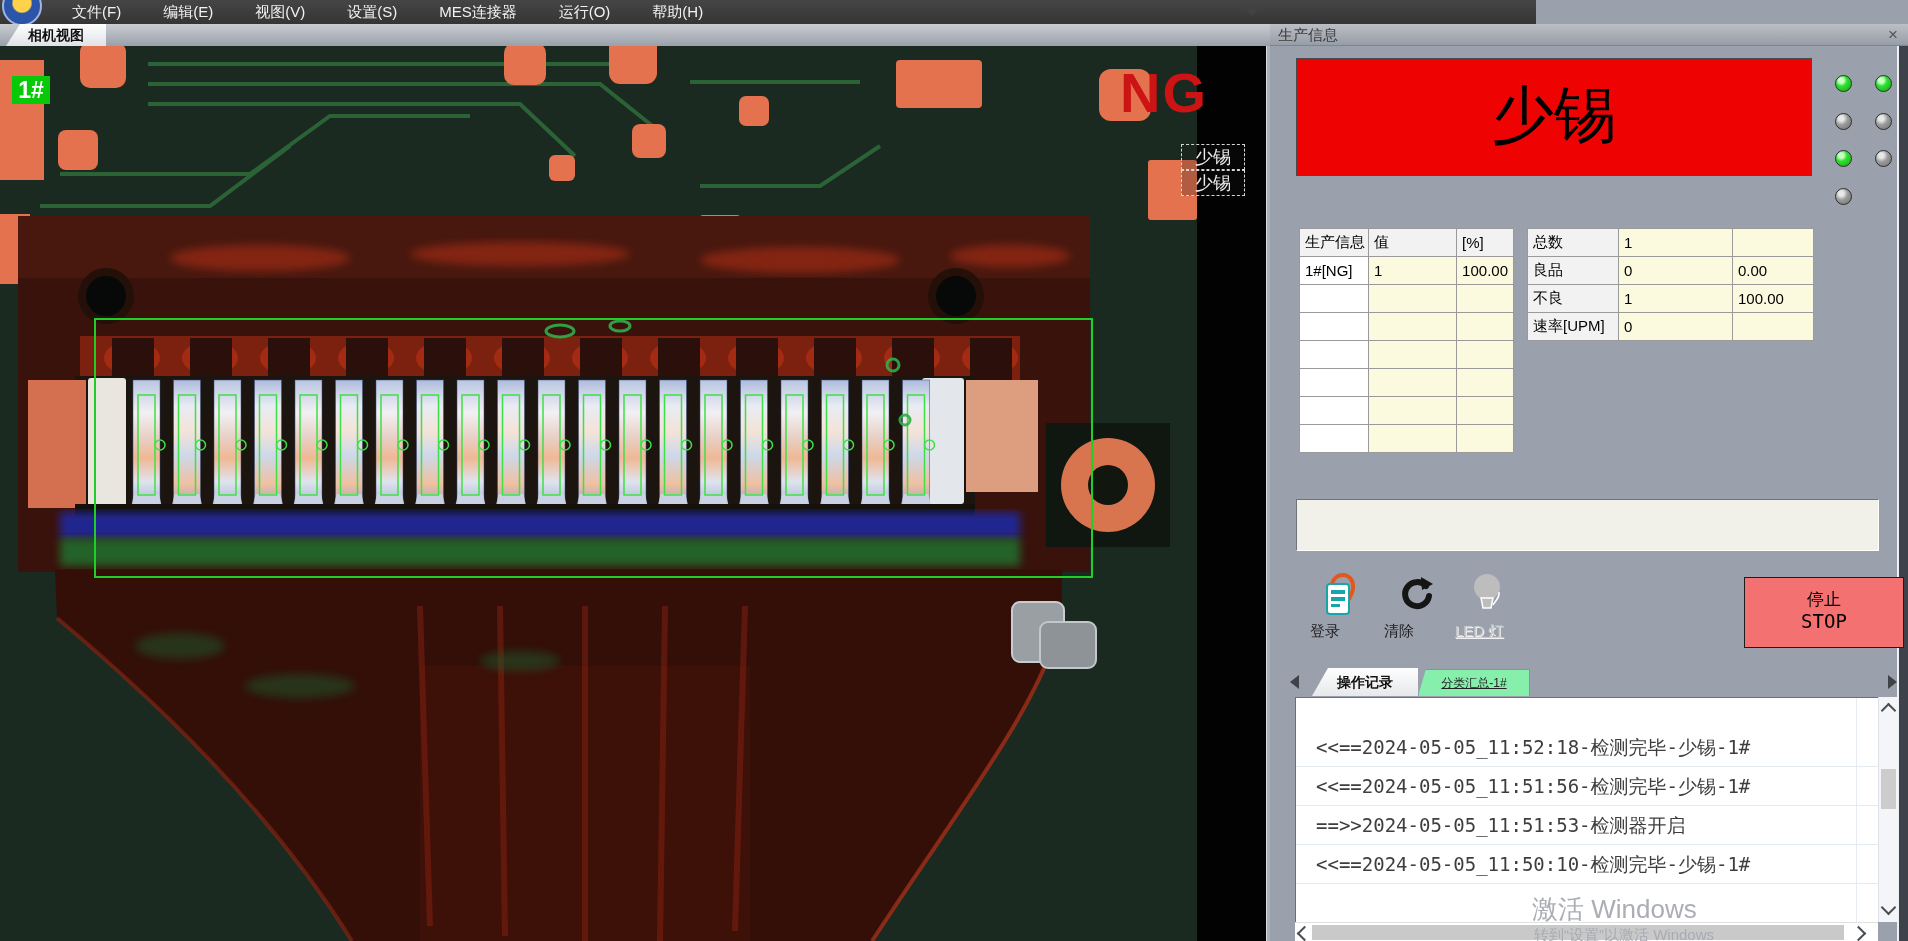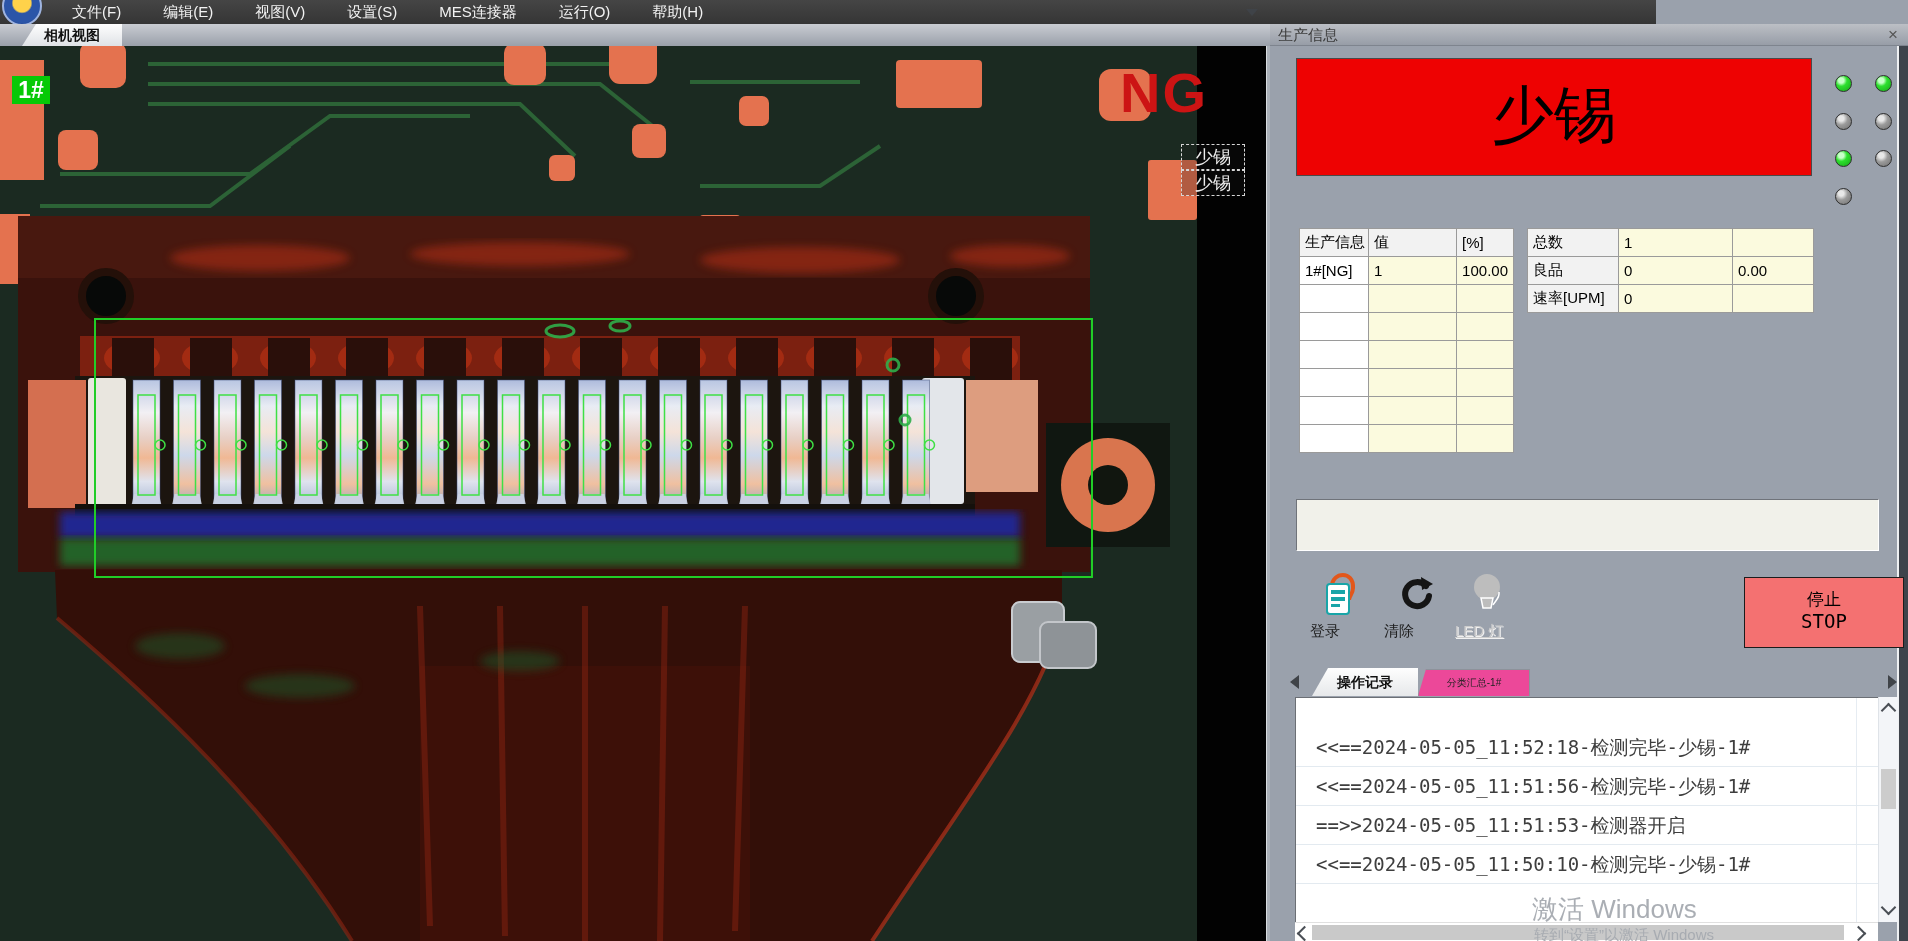--- a/index.html
+++ b/index.html
@@ -1,33 +1,33 @@
 <!DOCTYPE html>
 <html><head>
 <meta charset="utf-8">
 <style>
   html,body{margin:0;padding:0;width:1908px;height:941px;overflow:hidden;
     font-family:"Liberation Sans","DejaVu Sans",sans-serif;background:#9aa1ac;}
   .abs{position:absolute;}
   #app{position:absolute;left:0;top:0;width:1908px;height:941px;}
 
   
-  .menubar{left:0;top:0;width:1656px;height:24px;background:linear-gradient(#454545,#353535);overflow:hidden;}
+  .menubar{left:0;top:0;width:1536px;height:24px;background:linear-gradient(#454545,#353535);overflow:hidden;}
   .logo{left:2px;top:-14px;width:36px;height:36px;border-radius:50%;
     background:radial-gradient(circle at 50% 42%,#ffd24a 0 32%,#2b55a8 38% 70%,#14295e 100%);
     border:2px solid #9fb4e0;}
   .menu-items{left:58px;top:0;height:24px;display:flex;}
   .menu-item{color:#f2f2f2;font-size:15px;line-height:24px;padding:0 14px;margin-right:14px;cursor:default;}
   .help-btn{left:1884px;top:3px;width:19px;height:19px;border-radius:50%;
     background:radial-gradient(circle at 35% 30%,#7db2f0,#2a62c0 55%,#17407e);
     color:#fff;font-weight:bold;font-size:13px;text-align:center;line-height:19px;}
 
   
   .left-tabbar{left:0;top:24px;width:1270px;height:22px;background:linear-gradient(#c9ccd2,#9aa0aa);}
-  .cam-tab{left:22px;top:0;width:100px;height:22px;background:linear-gradient(#fefefe,#dfe2e6);
+  .cam-tab{left:6px;top:0;width:100px;height:22px;background:linear-gradient(#fefefe,#dfe2e6);
     clip-path:polygon(0 100%,14px 0,100% 0,100% 100%);
     font-size:14px;font-weight:bold;color:#111;text-align:center;line-height:22px;}
   .tab-dd{left:1246px;top:9px;width:0;height:0;border-left:6px solid transparent;
     border-right:6px solid transparent;border-top:7px solid #3f4348;}
   .camera{left:0;top:46px;width:1266px;height:895px;background:#000;overflow:hidden;}
   .cam-divider{left:1266px;top:46px;width:4px;height:895px;background:#aab0b8;border-left:1px solid #d8dce0;}
   .cam-label{left:12px;top:30px;min-width:34px;height:28px;background:#07c907;color:#fff;
     font-size:23px;font-weight:bold;text-align:center;line-height:28px;padding:0 2px;}
   .cam-ng{left:1120px;top:14px;font-size:56px;color:#cc1414;letter-spacing:2px;font-weight:bold;}
   .defect-tag{left:1181px;width:62px;height:24px;border:1px dashed #d6d6d6;background:rgba(25,25,25,.25);
@@ -66,23 +66,23 @@
   .toolbtn.disabled .tlabel{color:#cdcdcd;text-shadow:1px 1px 0 #f2f2f2;text-decoration:underline;}
   .stop-btn{left:474px;top:531px;width:160px;height:71px;background:#f47171;border:1px solid #1c1c1c;
     box-sizing:border-box;text-align:center;color:#000;cursor:pointer;padding-top:12px;}
   .stop-l1{font-size:17px;line-height:20px;}
   .stop-l2{font-size:19px;font-family:"DejaVu Sans Mono",monospace;line-height:22px;}
 
   .log-tabbar{left:18px;top:622px;width:612px;height:28px;}
   .ltab-active{left:24px;top:0;width:106px;height:28px;background:linear-gradient(#fefefe,#e6e8ea);
     clip-path:polygon(0 100%,16px 0,100% 0,100% 100%);font-size:14px;font-weight:bold;color:#111;
     text-align:center;line-height:28px;z-index:2;}
-  .ltab{left:130px;top:1px;width:112px;height:27px;background:#ec4899;border:1px solid #8d929a;
-    border-bottom:none;box-sizing:border-box;font-size:10px;color:#222;text-align:center;line-height:26px;z-index:1;
-    clip-path:polygon(0 100%,8px 0,100% 0,100% 100%);}
+  .ltab{left:130px;top:1px;width:112px;height:27px;background:#86efac;border:1px solid #8d929a;
+    border-bottom:none;box-sizing:border-box;font-size:12px;color:#222;text-align:center;line-height:26px;z-index:1;
+    clip-path:polygon(0 100%,8px 0,100% 0,100% 100%);text-decoration:underline;}
   .arr-l{left:2px;top:7px;width:0;height:0;border-top:7px solid transparent;border-bottom:7px solid transparent;
     border-right:9px solid #3f4348;}
   .arr-r{left:600px;top:7px;width:0;height:0;border-top:7px solid transparent;border-bottom:7px solid transparent;
     border-left:9px solid #3f4348;}
 
   .logbox{left:25px;top:651px;width:583px;height:225px;background:#fff;
     border-top:1px solid #6b6f75;border-left:1px solid #6b6f75;box-sizing:border-box;overflow:hidden;}
   .log-rows{position:absolute;left:0;top:30px;width:100%;}
   .log-row{height:38px;line-height:38px;border-bottom:1px solid #e3eaf0;padding-left:20px;
     font-family:"DejaVu Sans Mono","Liberation Mono",monospace;font-size:19px;color:#3e3e3e;white-space:nowrap;}
@@ -429,20 +429,25 @@
             <td class="lbl">总数</td>
             <td class="val">1</td>
             <td class="val"></td>
           </tr>
       <tr>
             <td class="lbl">良品</td>
             <td class="val">0</td>
             <td class="val">0.00</td>
           </tr>
       <tr>
+            <td class="lbl">不良</td>
+            <td class="val">1</td>
+            <td class="val">100.00</td>
+          </tr>
+      <tr>
             <td class="lbl">速率[UPM]</td>
             <td class="val">0</td>
             <td class="val"></td>
           </tr>
     </tbody>
       </table>
 
 
     <div class="msgbox abs"></div>
 

